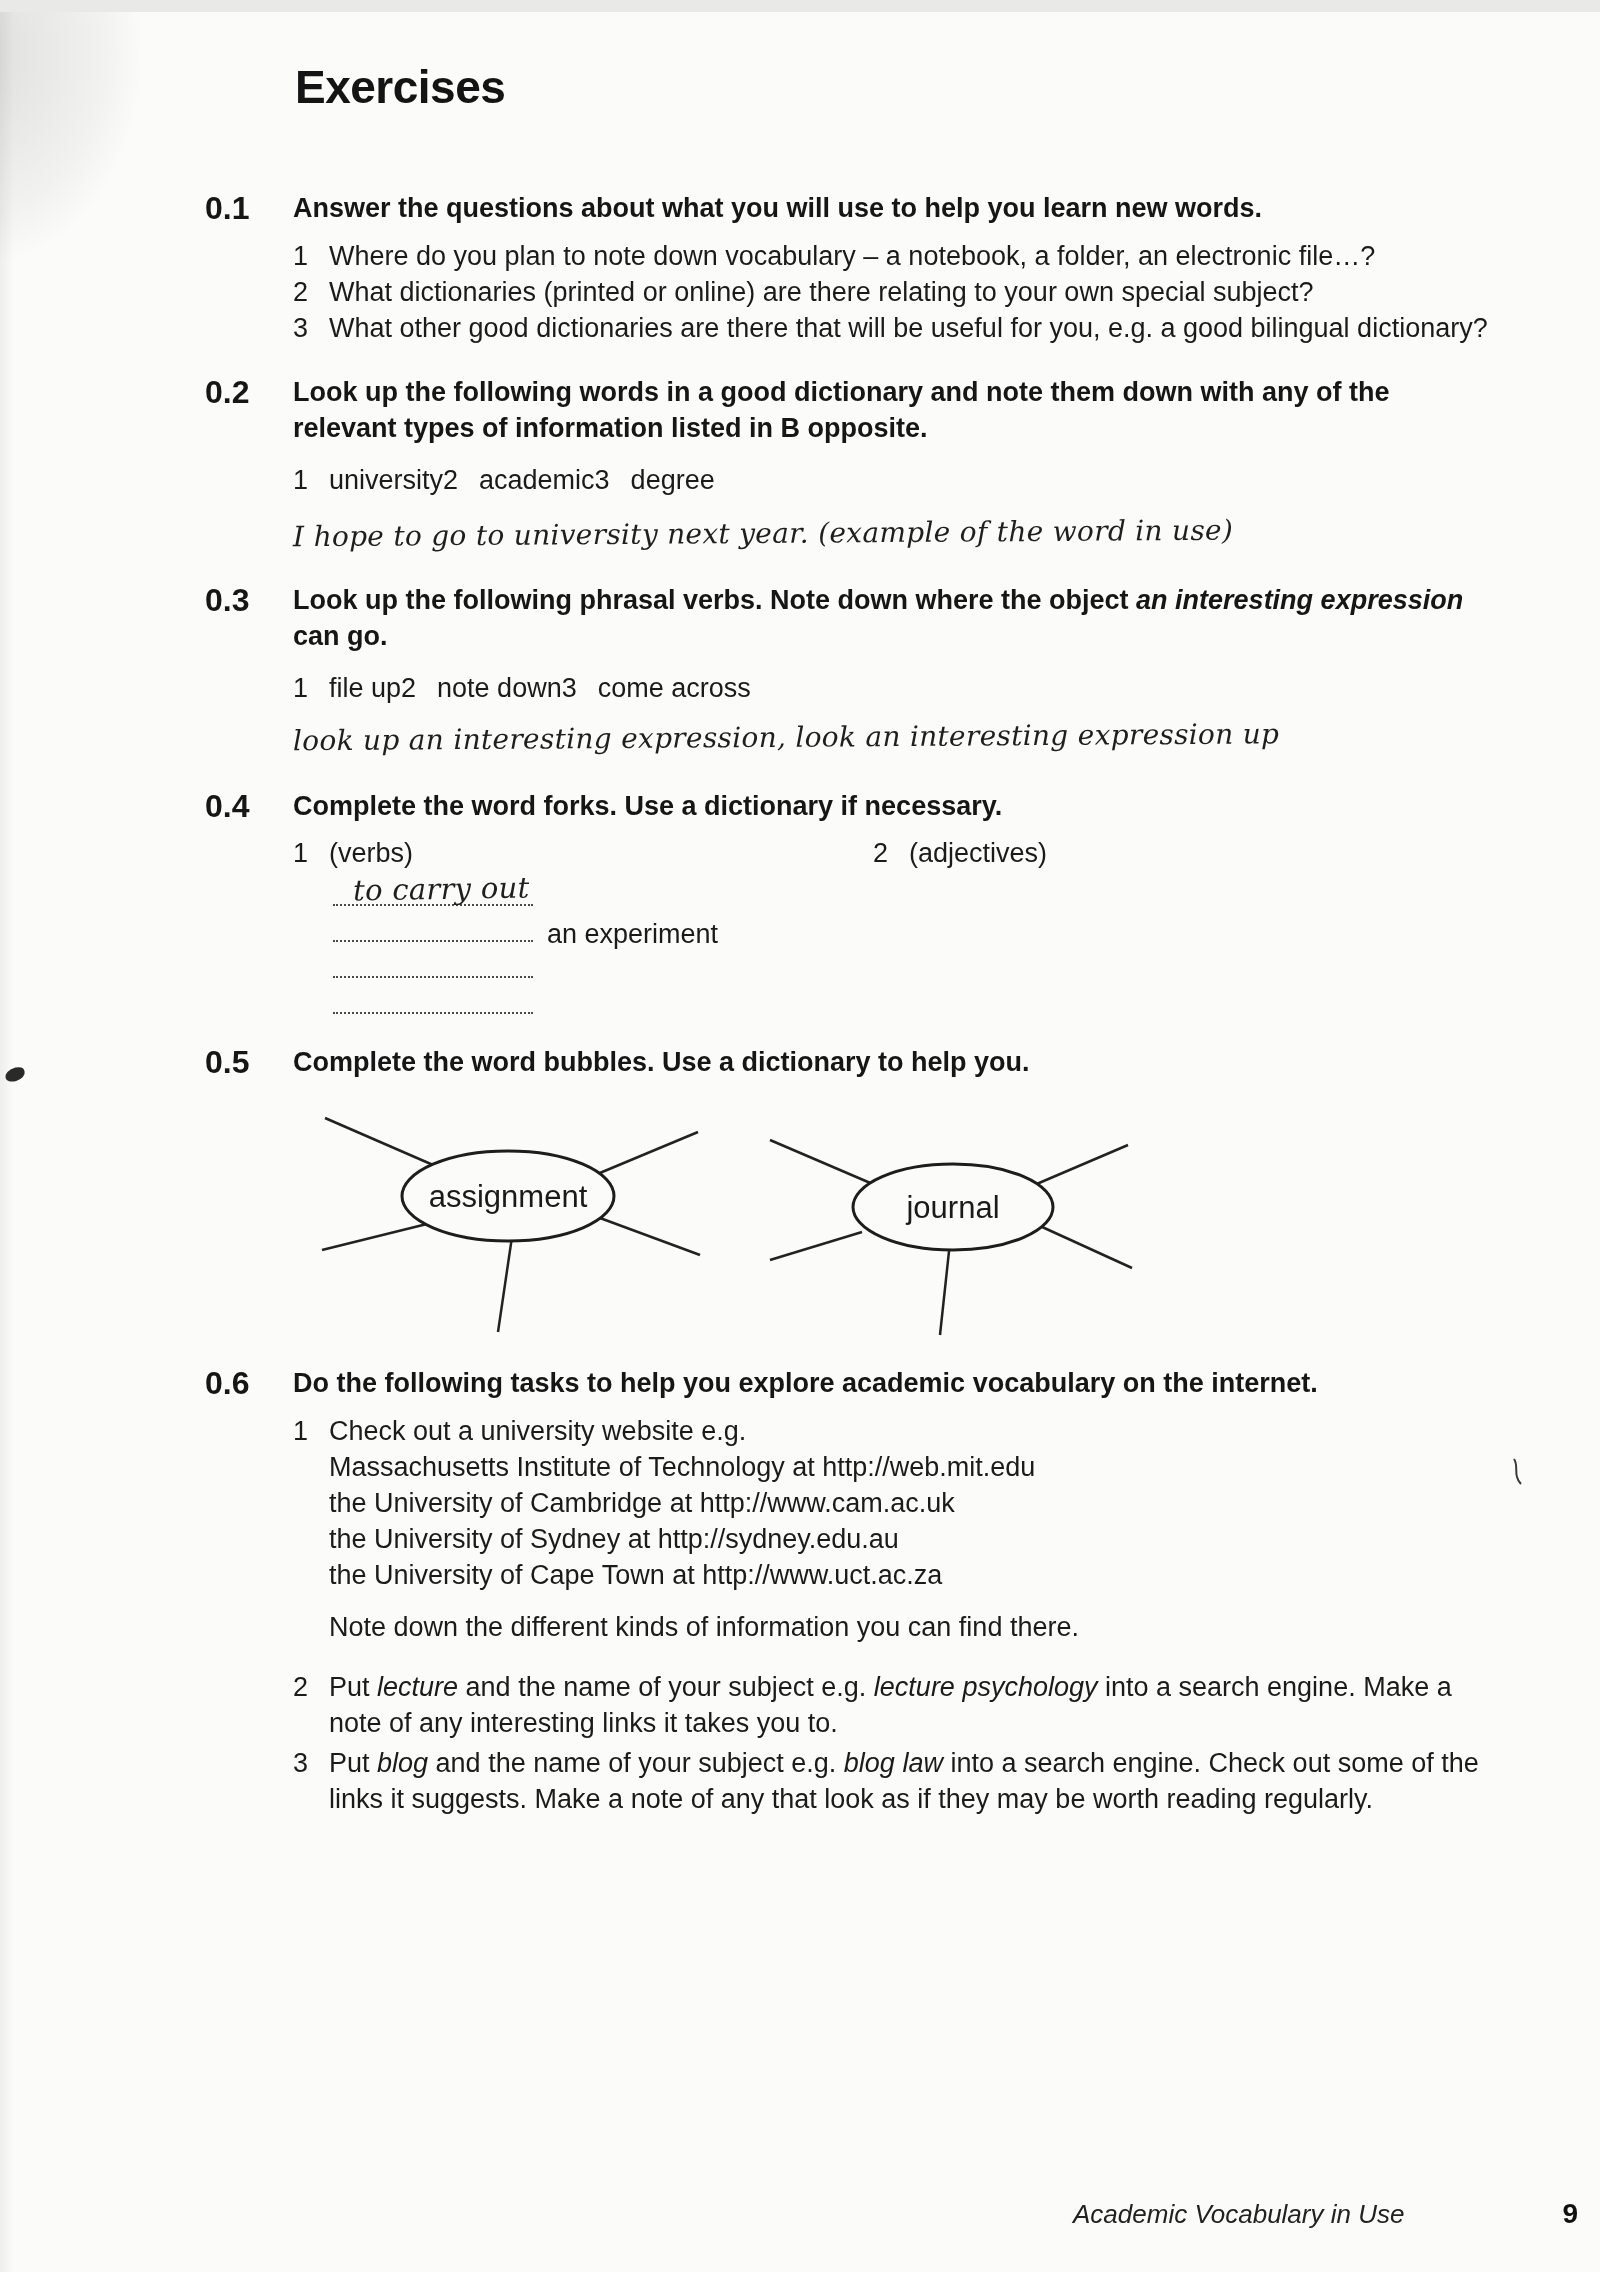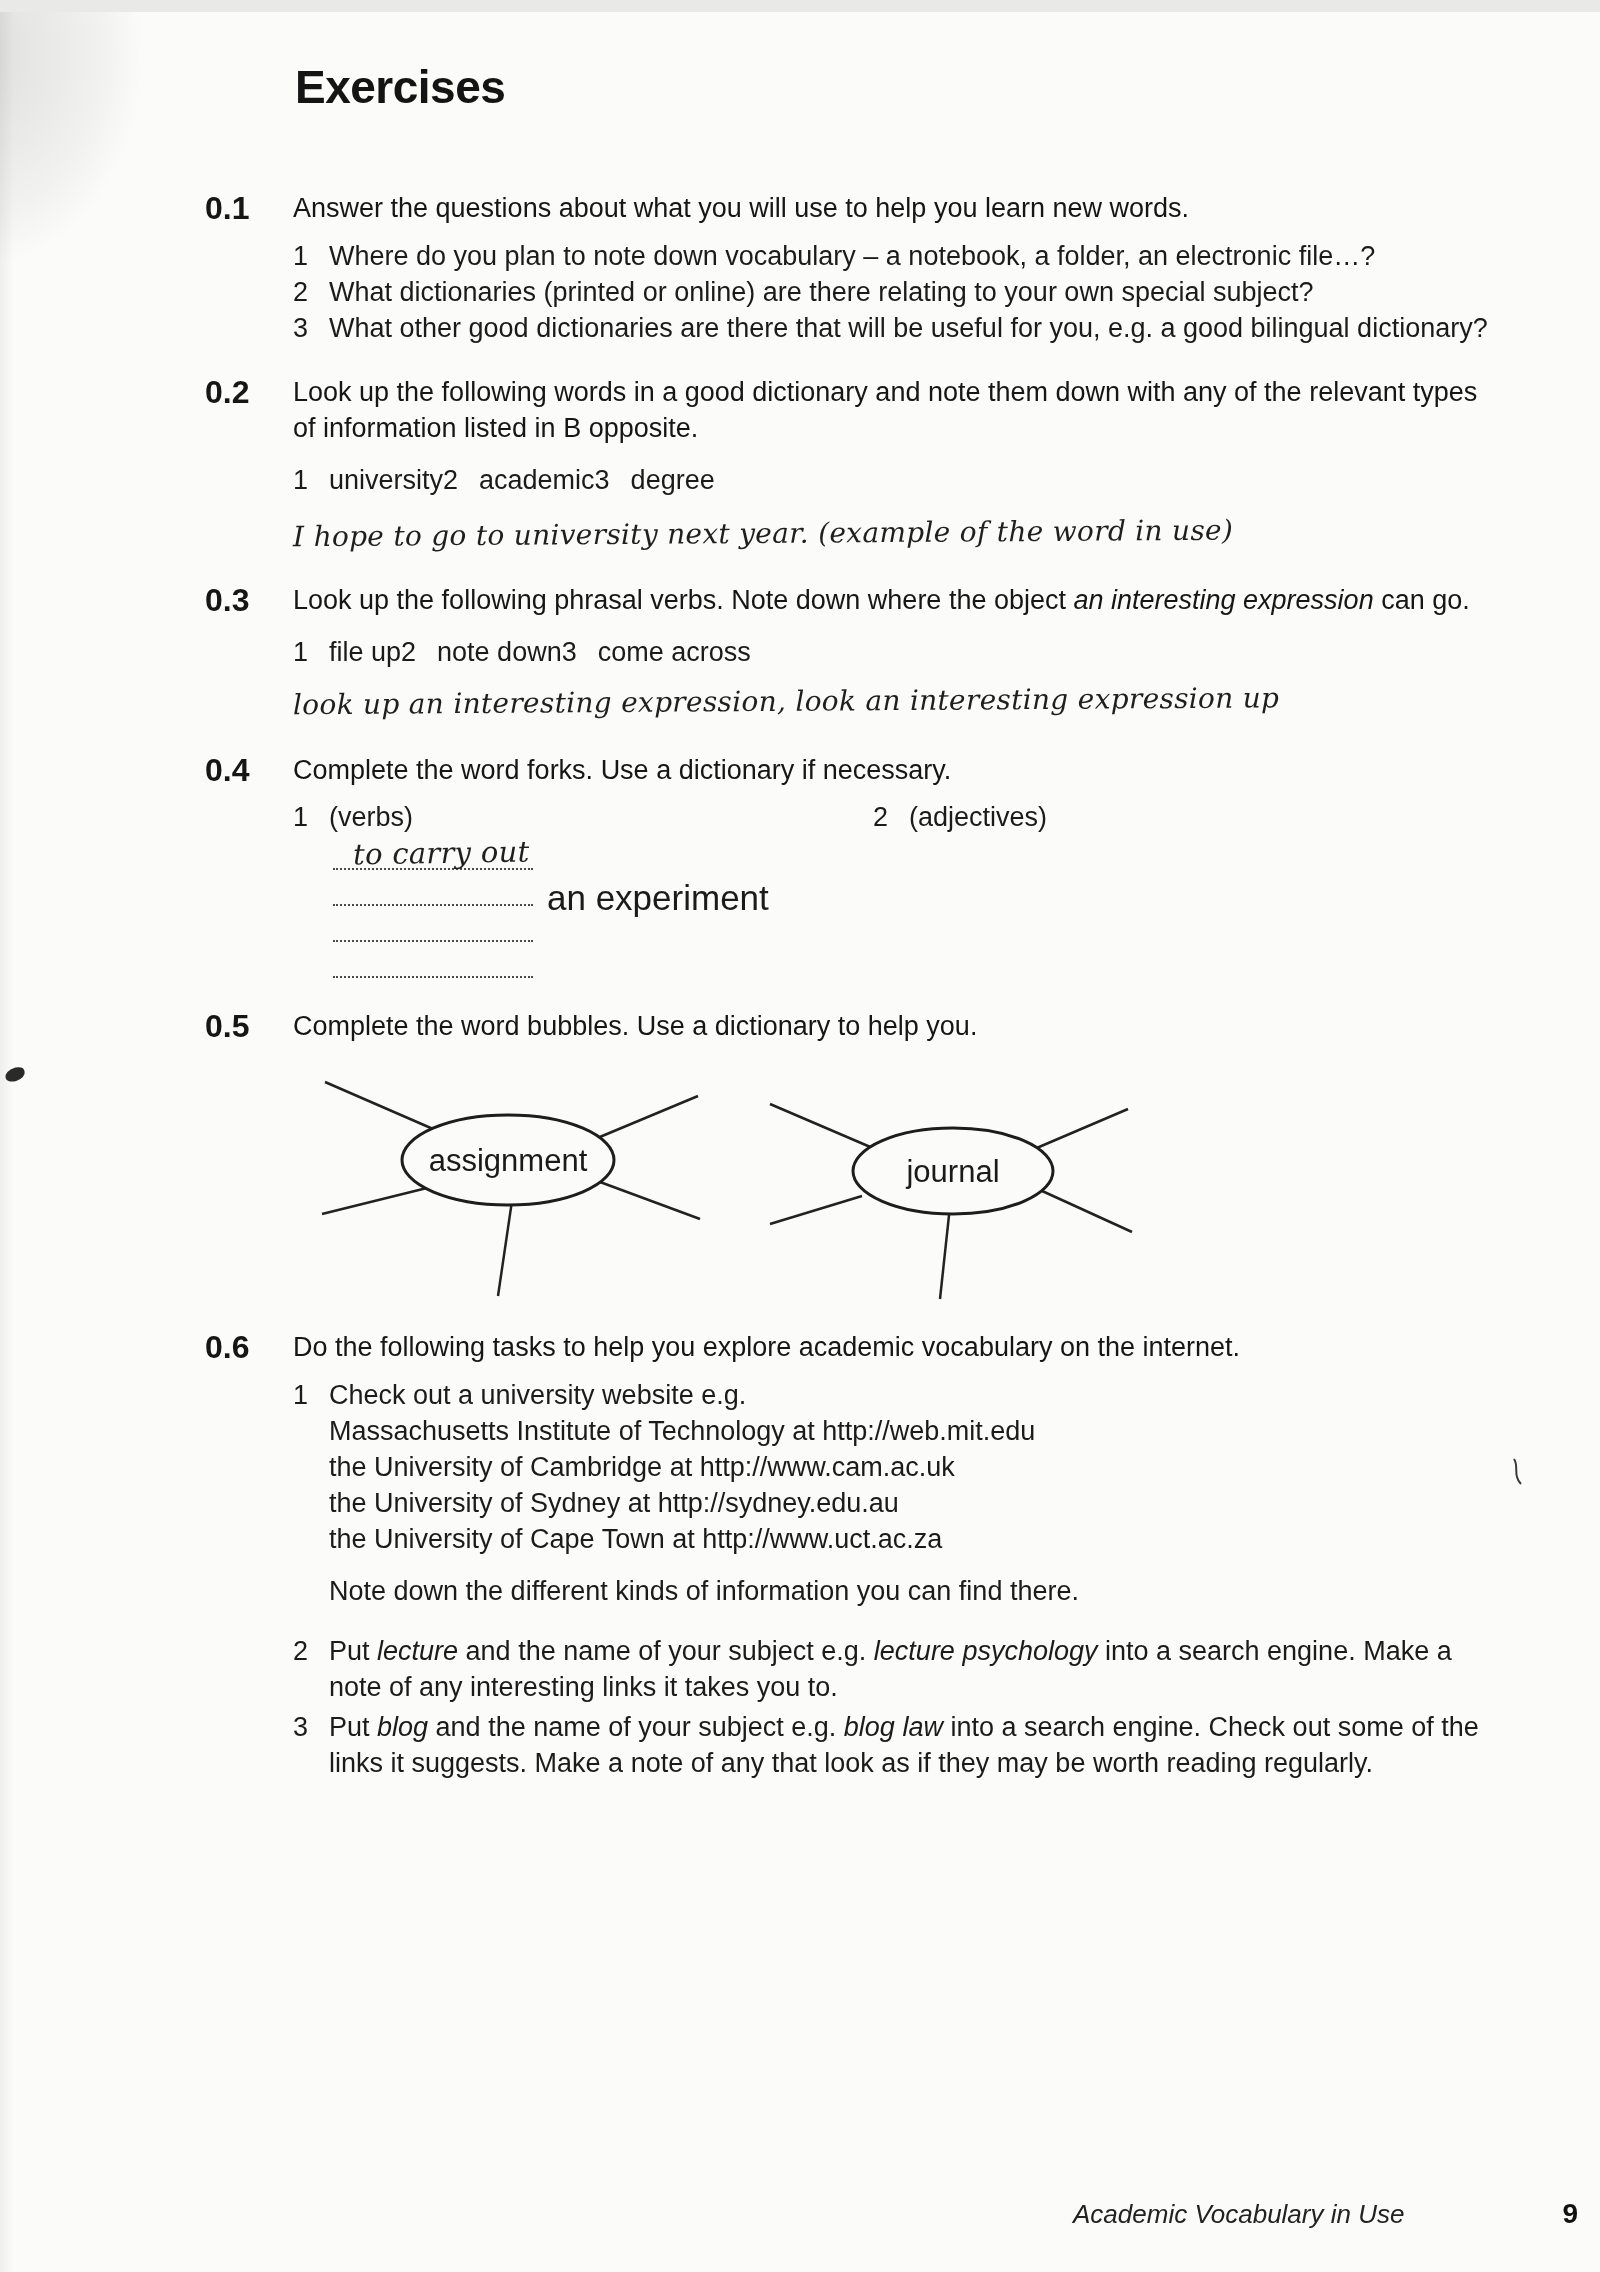--- a/index.html
+++ b/index.html
@@ -33,21 +33,21 @@
   .title{
     margin:46px 0 0 0;
     padding-left:295px;
     font-size:46px;line-height:58px;
     font-weight:bold;letter-spacing:-0.5px;color:#141414;
   }
 
   .section{display:flex;padding-left:205px;}
   .sec-num{width:88px;flex:0 0 88px;font-weight:bold;font-size:32px;line-height:36px;color:#161616;}
   .sec-body{flex:1;max-width:1205px;}
-  .sec-heading{font-weight:normal;font-size:27px;line-height:36px;color:#161616;margin-bottom:12px;max-width:1195px;}
+  .sec-heading{font-weight:bold;font-size:27px;line-height:36px;color:#161616;margin-bottom:12px;max-width:1195px;}
   .sec-heading .it{font-style:italic;}
 
   .item{display:flex;font-size:27px;line-height:36px;}
   .item-num{width:36px;flex:0 0 36px;}
   .item-text{flex:1;}
   .item-text i{font-style:italic;}
 
   .inline-items{font-size:27px;line-height:36px;margin-top:16px;display:flex;}
   .pair{display:inline-flex;}
 
@@ -65,21 +65,21 @@
   .forks{display:flex;margin-top:12px;}
   .fork{position:relative;}
   .fork-left{width:580px;flex:0 0 580px;}
   .fork-right{flex:1;}
   .fork-label-row{font-size:27px;line-height:34px;display:flex;}
   .fork-rows{margin-top:0;}
   .fork-row{position:relative;height:34px;margin-top:2px;display:flex;align-items:flex-end;}
   .dotline{display:inline-block;height:100%;border-bottom:2px dotted #4a4a48;}
   .fork-left .dotline{width:200px;margin-left:40px;}
   .fork-right .dotline{width:205px;margin-left:35px;}
-  .fork-target{font-size:35px;line-height:30px;margin-left:14px;position:relative;top:7px;}
+  .fork-target{font-size:27px;line-height:30px;margin-left:14px;position:relative;top:7px;}
   .fork-right .fork-target{margin-left:40px;}
   .fork-written{
     position:absolute;bottom:0px;left:60px;
     font-family:"DejaVu Serif", serif;font-style:italic;
     font-size:29px;color:#1f1f1d;letter-spacing:0.3px;
     transform:rotate(-1deg);
   }
   .fork-right .fork-written{left:85px;}
 
   

